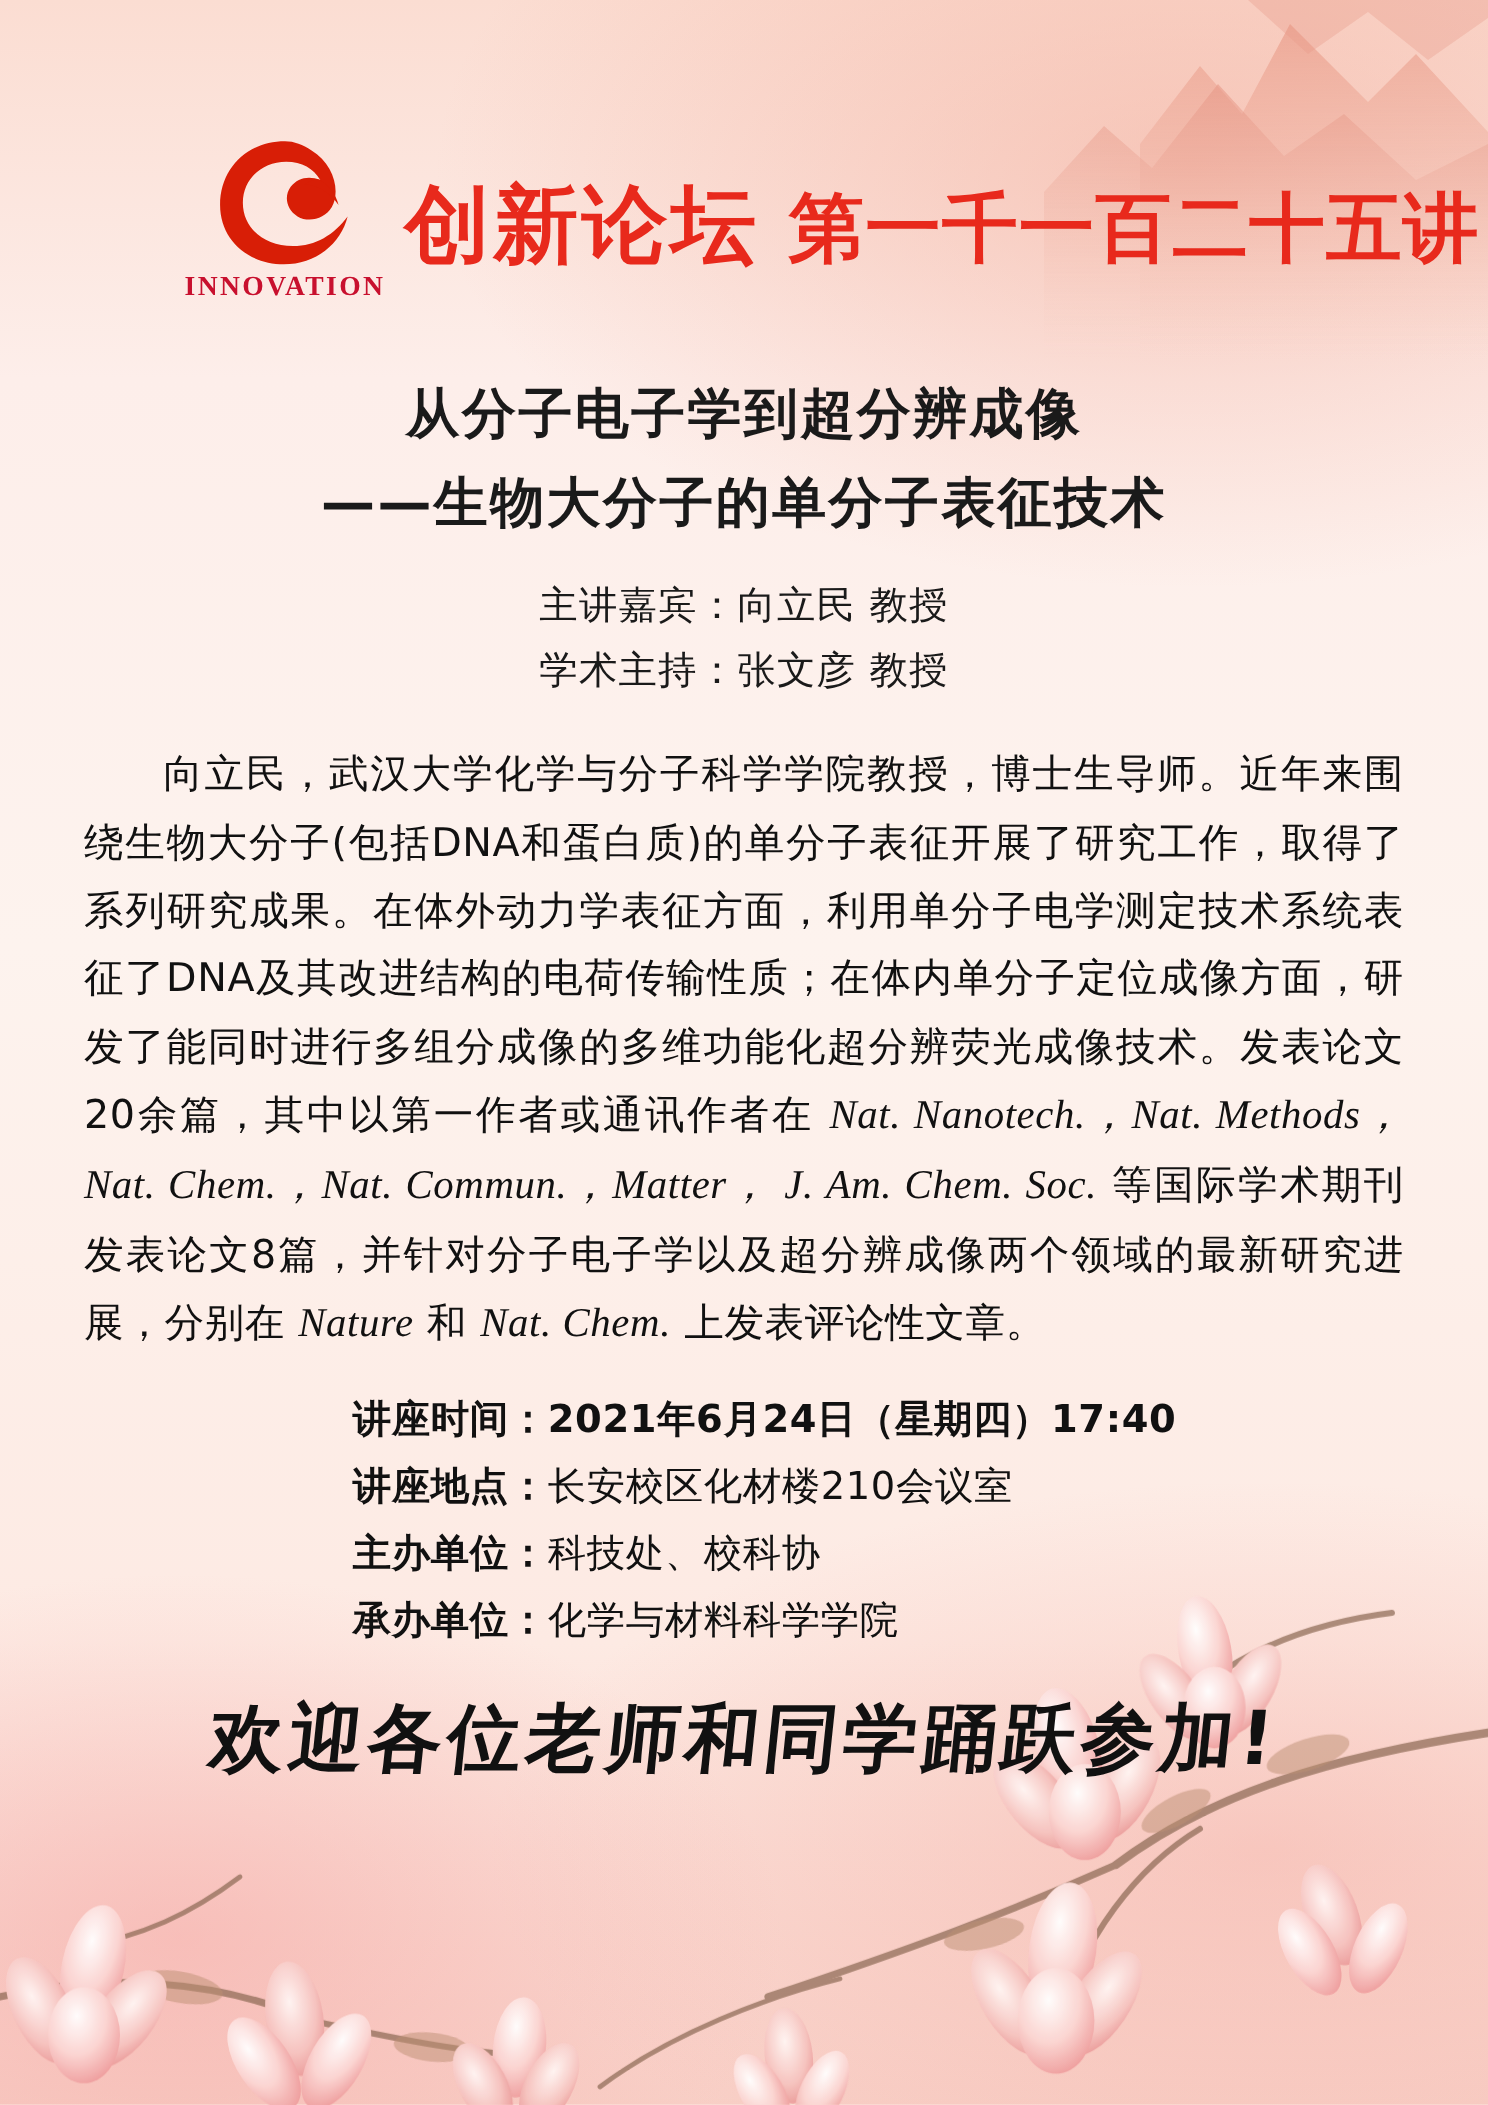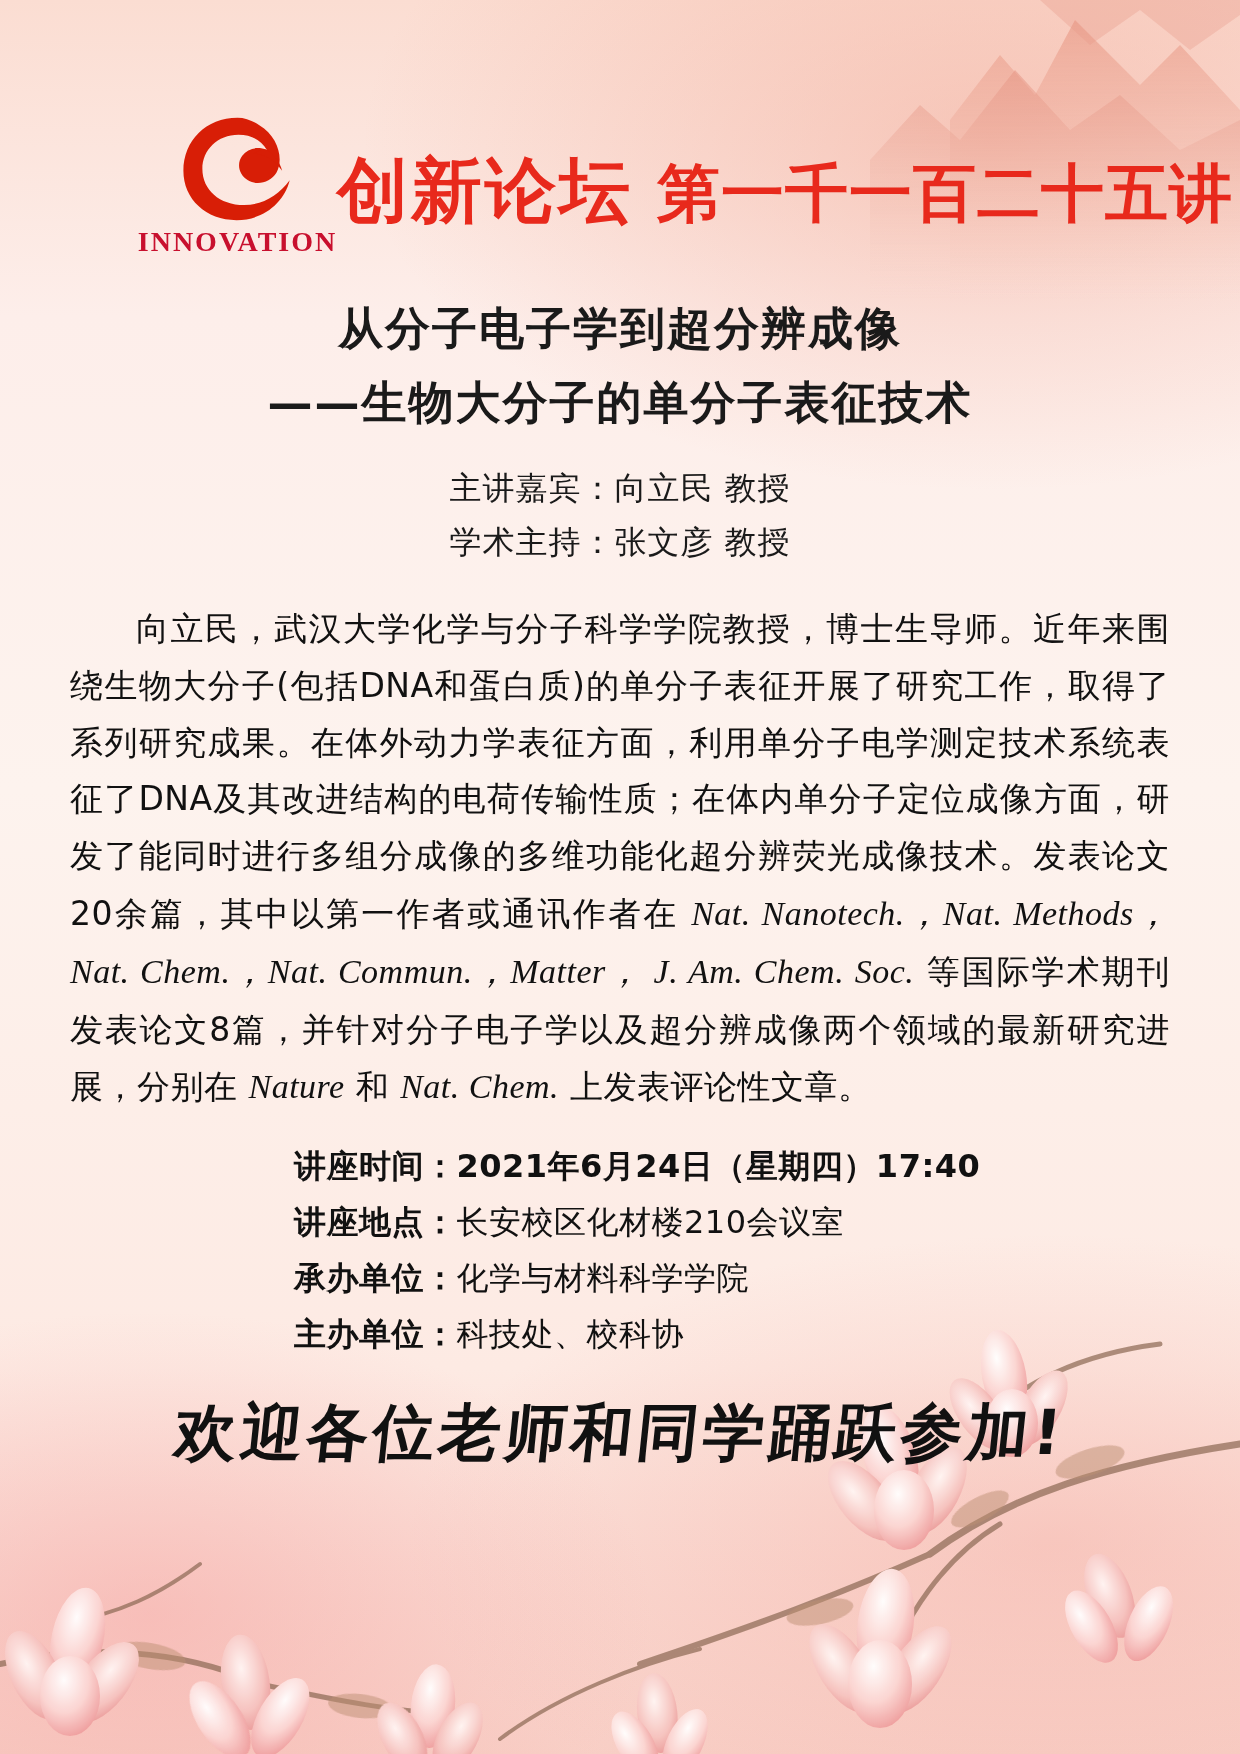--- a/index.html
+++ b/index.html
@@ -62,21 +62,21 @@
   .logo-wrap {
     width: 175px;
     display: flex;
     flex-direction: column;
     align-items: center;
   }
   .logo-mark { width: 125px; height: 112px; }
   .logo-text {
     font-family: "Liberation Serif", serif;
     font-weight: bold;
-    font-size: 28px;
+    font-size: 23px;
     letter-spacing: 2px;
     color: #c8102e;
     margin-top: 2px;
   }
   .header-titles {
     display: flex;
     align-items: baseline;
     margin-left: 12px;
     margin-top: 12px;
   }
@@ -97,21 +97,21 @@
   }
 
   
   .talk-title {
     text-align: center;
     font-family: "DejaVu Sans", sans-serif;
     font-weight: bold;
     font-size: 45px;
     color: #1a1a1a;
     letter-spacing: 2px;
-    margin-top: 41px;
+    margin-top: 63px;
   }
   .talk-subtitle {
     text-align: center;
     font-family: "DejaVu Sans", sans-serif;
     font-weight: bold;
     font-size: 45px;
     color: #1a1a1a;
     letter-spacing: 2px;
     margin-top: 14px;
   }
@@ -302,23 +302,23 @@
     <p class="bio"><span>向立民，武汉大学化学与分子科学学院教授，博士生导师。近年来围绕生物大分子(包括DNA和蛋白质)的单分子表征开展了研究工作，取得了系列研究成果。在体外动力学表征方面，利用单分子电学测定技术系统表征了DNA及其改进结构的电荷传输性质；在体内单分子定位成像方面，研发了能同时进行多组分成像的多维功能化超分辨荧光成像技术。发表论文20余篇，其中以第一作者或通讯作者在 </span><span class="jnl">Nat. Nanotech.，Nat. Methods，Nat. Chem.，Nat. Commun.，Matter， J. Am. Chem. Soc.</span><span> 等国际学术期刊发表论文8篇，并针对分子电子学以及超分辨成像两个领域的最新研究进展，分别在 </span><span class="jnl">Nature</span><span> 和 </span><span class="jnl">Nat. Chem.</span><span> 上发表评论性文章。</span></p>
 
     <div class="info">
       <div class="info-row">
         <span class="label">讲座时间：</span><span>2021年6月24日（星期四）17:40</span>
       </div>
       <div class="info-row normal">
         <span class="label">讲座地点：</span><span>长安校区化材楼210会议室</span>
       </div>
       <div class="info-row normal">
+        <span class="label">主办单位：</span><span>科技处、校科协</span>
+      </div>
+      <div class="info-row normal">
         <span class="label">承办单位：</span><span>化学与材料科学学院</span>
-      </div>
-      <div class="info-row normal">
-        <span class="label">主办单位：</span><span>科技处、校科协</span>
       </div>
     </div>
 
     <div class="slogan">欢迎各位老师和同学踊跃参加!</div>
 
   </div>
 </div>
 
 </body></html>

